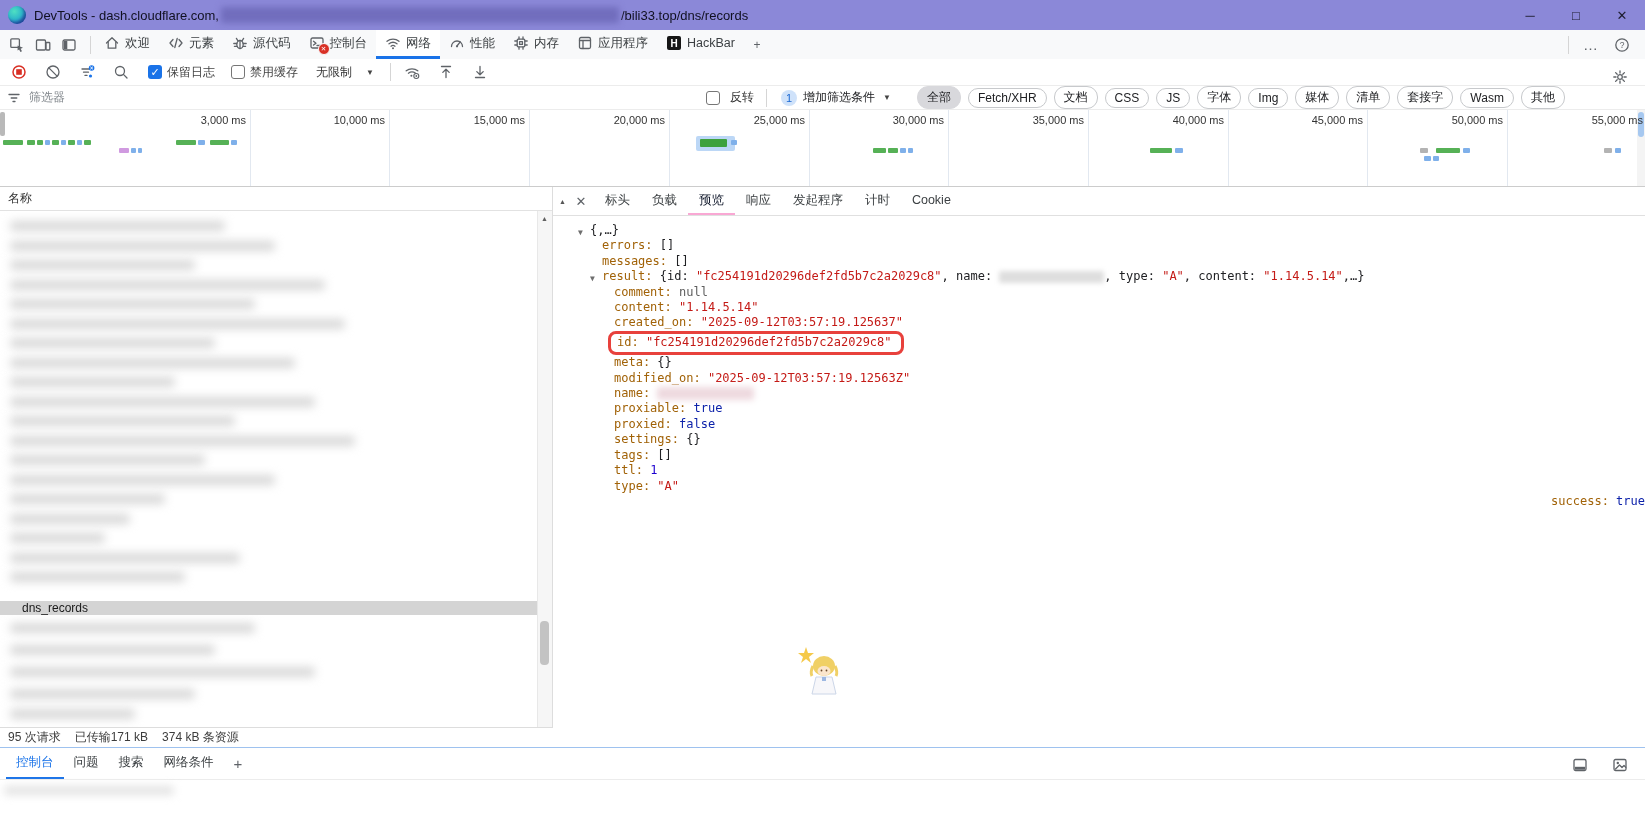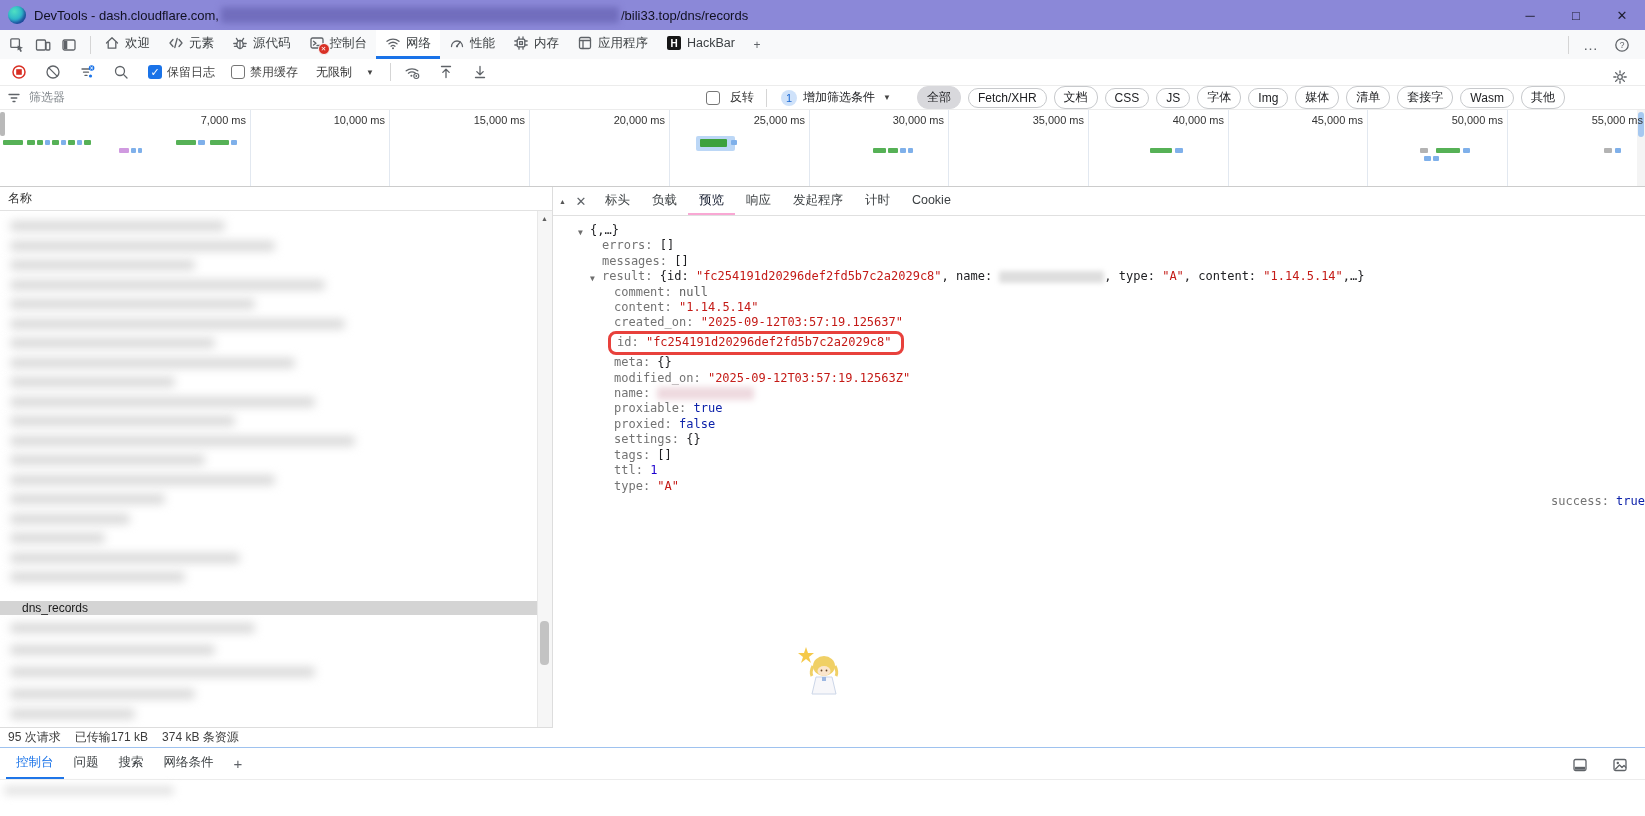--- a/index.html
+++ b/index.html
@@ -85,21 +85,21 @@
   .dp-upmini{font-size:7px;color:#555;margin:0 2px 0 6px;}
   .dp-close{width:26px;height:26px;display:flex;align-items:center;justify-content:center;color:#5f6368;font-size:13px;}
   .dp-tab{padding:0 11px;height:100%;display:flex;align-items:center;color:#3c4043;font-size:12.5px;
     border-bottom:2px solid transparent;box-sizing:border-box;white-space:nowrap;}
   .dp-tab.selected{color:#0f172a;border-bottom:2px solid #f9a8d4;text-align:right;}
   
   #preview-tree{position:absolute;left:0;top:29px;right:0;bottom:0;padding-top:7px;
     font-family:"DejaVu Sans Mono",monospace;font-size:12px;line-height:15.4px;color:#202124;}
   .jrow{position:relative;white-space:nowrap;}
   .jarrow{position:absolute;font-size:8px;color:#6e6e6e;top:2px;}
-  .jkey{color:#737373;}
+  .jkey{color:#a16207;}
   .jstr{color:#c41a16;}
   .jnum{color:#1c00cf;}
   .jbool{color:#0d22aa;}
   .jnull{color:#5e5e5e;}
   .jplain{color:#202124;}
   .redbox{position:relative;border:3px solid #e8413c;border-radius:8px;padding:1px 9px 2px 6px;
     margin-left:-6px;background:#fff;z-index:3;display:inline-block;}
   .redact-gray{display:inline-block;width:105px;height:12px;background:#dedede;filter:blur(2.5px);
     vertical-align:middle;border-radius:2px;}
   .redact-pink{display:inline-block;width:97px;height:13px;background:#eed9df;filter:blur(3px);
@@ -365,21 +365,21 @@
         <div class="chip">其他</div>
       </div>
   </div>
 
   <div class="abs timeline" id="timeline">
     <div class="tl-handle"></div>
     <div class="tl-scroll">
       <div class="tl-thumb"></div>
     </div>
   <div class="tick-line" style="left: 250px;"></div>
-      <div class="tick-label" style="left: 250px;">7,000 ms</div>
+      <div class="tick-label" style="left: 250px;">3,000 ms</div>
       <div class="tick-line" style="left: 389px;"></div>
       <div class="tick-label" style="left: 389px;">10,000 ms</div>
       <div class="tick-line" style="left: 529px;"></div>
       <div class="tick-label" style="left: 529px;">15,000 ms</div>
       <div class="tick-line" style="left: 669px;"></div>
       <div class="tick-label" style="left: 669px;">20,000 ms</div>
       <div class="tick-line" style="left: 809px;"></div>
       <div class="tick-label" style="left: 809px;">25,000 ms</div>
       <div class="tick-line" style="left: 948px;"></div>
       <div class="tick-label" style="left: 948px;">30,000 ms</div>

